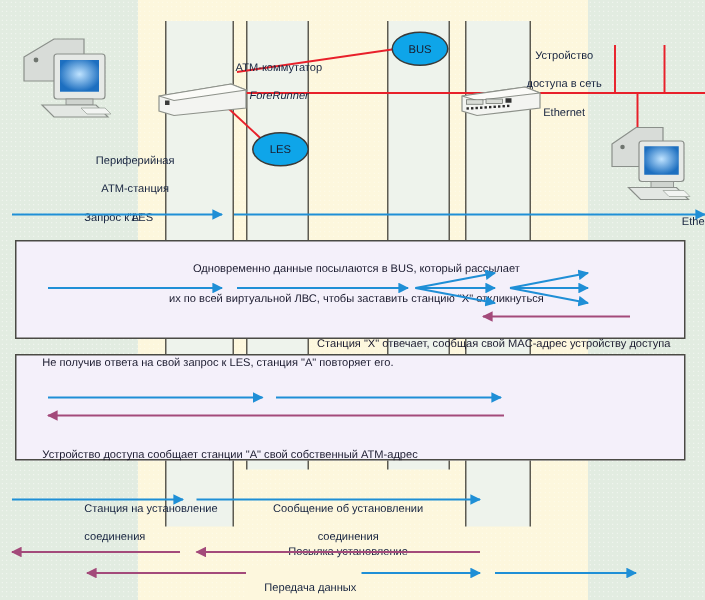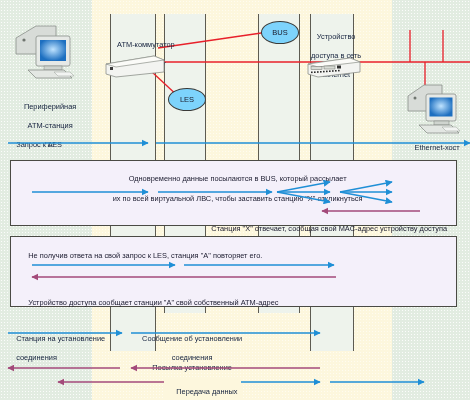--- a/index.html
+++ b/index.html
@@ -26,29 +26,29 @@
         border-right:1.6px solid #5d5b51;box-sizing:border-box;}
 
   
   .panel{position:absolute;background:#f4f0fa;border:1.5px solid #4a4a44;
          box-sizing:border-box;}
   .panel-txt{position:absolute;font-size:7.4px;color:#1a1a2e;line-height:10px;
              white-space:pre;letter-spacing:0px;}
 
   
   .lbl{position:absolute;font-size:7.4px;color:#14213d;line-height:9.5px;
-       white-space:pre;}
+       white-space:pre;padding-left:40px;}
   .lbl-c{text-align:center;}
   .lbl-i{font-style:italic;}
 
   
   svg.ov{position:absolute;left:0;top:0;width:470px;height:400px;
          pointer-events:none;overflow:visible;}
 
-  .ellipse-node{position:absolute;background:#7dd3fc;border:1.4px solid #3a3a38;
+  .ellipse-node{position:absolute;background:#0ea5e9;border:1.4px solid #3a3a38;
       border-radius:50%;display:flex;align-items:center;justify-content:center;
       font-size:7.5px;color:#1b1b2b;}
 
   
   .dev{position:absolute;}
 </style>
 </head>
 <body>
 
 <div id="root">
@@ -167,21 +167,21 @@
   <div class="panel" style="left:10px;top:160px;width:447px;height:66px;"></div>
   <div class="panel-txt lbl-c" style="left:10px;top:164px;width:447px;">
     <span>Одновременно данные посылаются в BUS, который рассылает</span><br>
     <span>их по всей виртуальной ЛВС, чтобы заставить станцию "X" откликнуться</span>
   </div>
   <div class="panel-txt" style="left:10px;top:214px;width:447px;text-align:right;padding-right:10px;box-sizing:border-box;">
     <span>Станция "X" отвечает, сообщая свой MAC-адрес устройству доступа</span>
   </div>
 
   <div class="panel" style="left:10px;top:236px;width:447px;height:71px;"></div>
-  <div class="panel-txt" style="left:20px;top:241px;width:430px;">
+  <div class="panel-txt" style="left:20px;top:227px;width:430px;">
     <span>Не получив ответа на свой запрос к LES, станция "A" повторяет его.</span><br>
   </div>
   <div class="panel-txt" style="left:20px;top:288px;width:430px;">
     <span>Устройство доступа сообщает станции "A" свой собственный ATM-адрес</span>
   </div>
 
   <div class="lbl" style="left:8px;top:324px;width:118px;">
     <span>Станция на установление</span><br>
     <span>соединения</span>
   </div>

